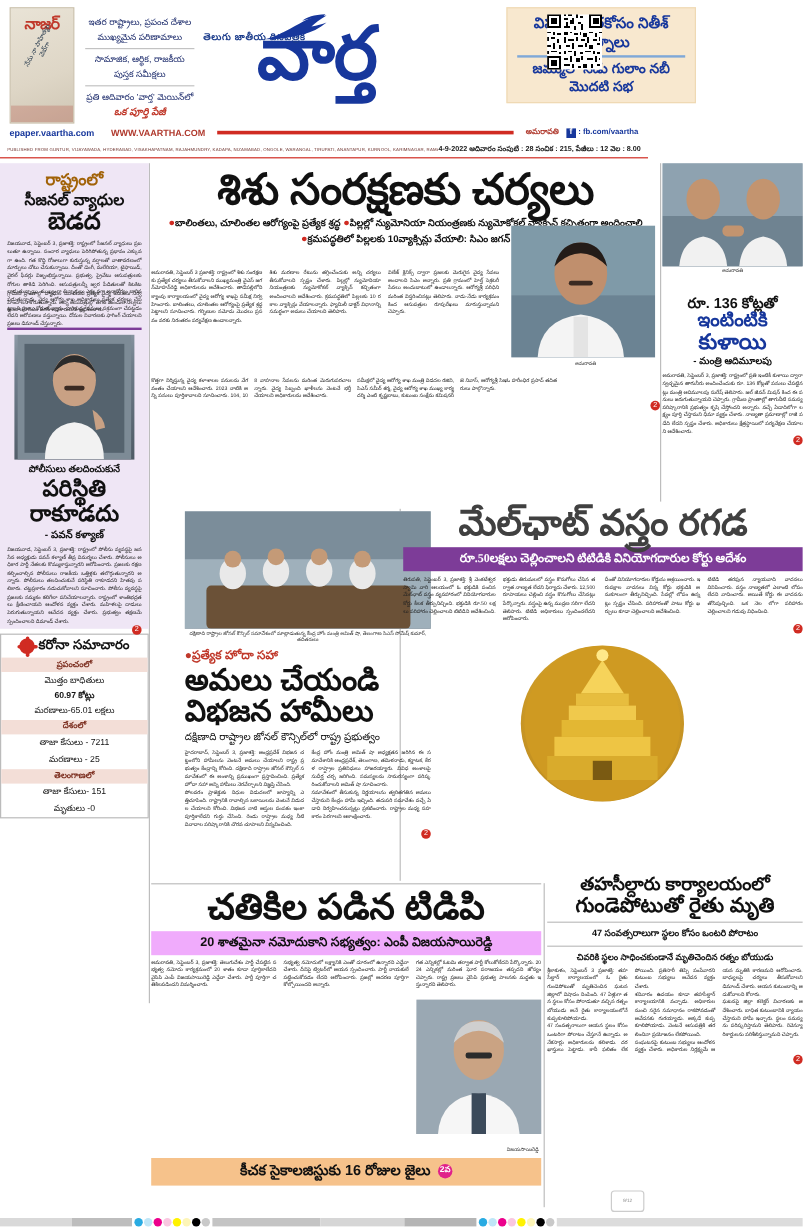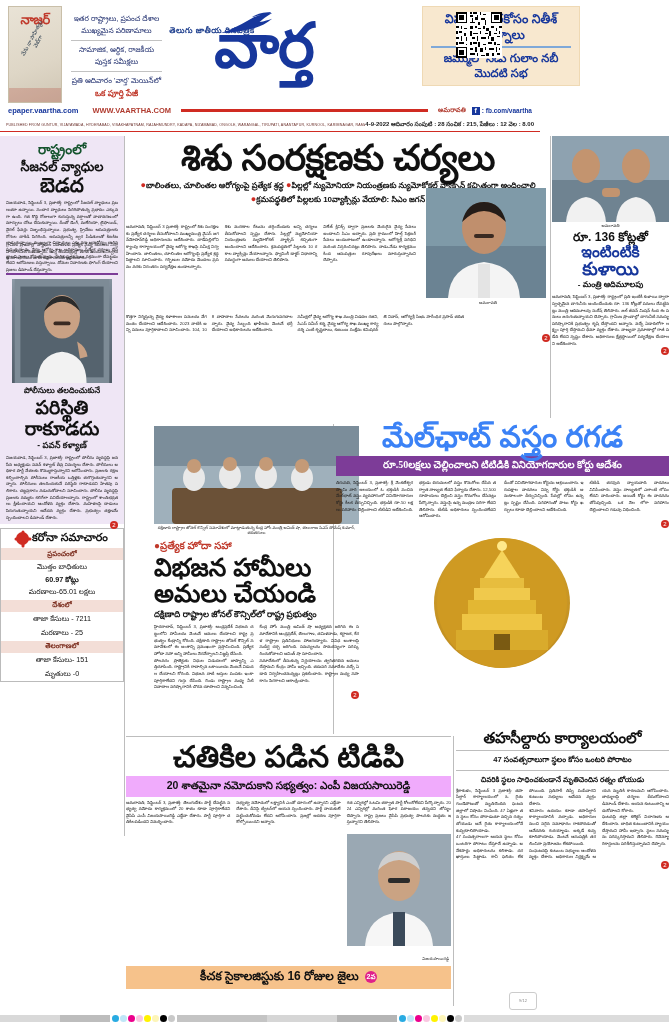--- a/index.html
+++ b/index.html
@@ -10,21 +10,21 @@
   
   .masthead{position:relative;height:118px;padding:6px 8px 0 8px;box-sizing:border-box;display:flex;align-items:flex-start;}
   .promo-left{width:160px;display:flex;gap:3px;height:100px;}
   .promo-book{width:52px;height:95px;background:linear-gradient(160deg,#e9e3d6 0%,#ded6c6 60%,#cfc6b4 100%);border:1px solid #c9bfa9;position:relative;overflow:hidden;}
   .promo-book .bk-title{position:absolute;top:6px;left:4px;width:44px;text-align:center;font-size:13px;font-weight:bold;color:#c0392b;letter-spacing:-.5px;line-height:1;}
   .promo-book .bk-sub{position:absolute;top:26px;left:2px;width:48px;font-size:5.5px;color:#2c3e50;transform:rotate(-62deg);transform-origin:center;line-height:1.25;text-align:center;}
   .promo-book .bk-strip{position:absolute;bottom:0;left:0;right:0;height:14px;background:#b03a2e;opacity:.25;}
   .promo-text{flex:1;display:flex;flex-direction:column;justify-content:center;gap:2px;padding-top:2px;}
   .promo-line{font-size:7.4px;text-align:center;color:#1b2a6b;line-height:1.35;font-weight:normal;}
   .promo-rule{height:1px;background:#c2c2c2;margin:2px 6px;}
-  .promo-accent{font-size:8.4px;text-align:center;color:#c0392b;font-weight:bold;}
+  .promo-accent{font-size:8.4px;text-align:center;color:#c0392b;font-weight:bold;font-style:italic;}
 
   .nameplate{flex:1;display:flex;flex-direction:column;align-items:center;justify-content:flex-start;position:relative;padding-top:4px;}
   .np-tag{font-size:8px;color:#1b3c8c;letter-spacing:.5px;margin-bottom:-2px;position:relative;left:-52px;top:16px;font-weight:bold;}
   .np-title{font-size:62px;font-weight:bold;color:#17379c;line-height:.9;letter-spacing:-1px;font-family:"Liberation Serif",serif;}
   .np-bird{position:absolute;right:84px;top:4px;width:58px;height:30px;}
 
   .promo-right{width:168px;margin-left:4px;}
   .qr{width:46px;height:46px;position:absolute;left:456px;top:12px;}
   .flash{margin-left:58px;background:#f8e8cf;border:1px solid #efd9b4;padding:5px 4px 4px 4px;box-sizing:border-box;width:158px;}
   .flash-h{font-size:12.5px;font-weight:bold;color:#17379c;text-align:center;line-height:1.25;}
@@ -46,42 +46,42 @@
   .body-grid{position:relative;}
   .col-left{position:absolute;left:0;top:0;width:124px;}
   .col-main{position:absolute;left:126px;top:0;width:543px;}
 
   .sep-v{position:absolute;width:1px;background:#bdbdbd;}
   .sep-h{height:1px;background:#bdbdbd;margin:4px 0;}
   .rule-purple{height:2px;background:#7d3c98;}
 
   
   .lav{background:#efe6f5;padding:6px 6px 8px 6px;box-sizing:border-box;}
-  .lav-h1{font-size:13.5px;font-weight:bold;color:#14532d;text-align:center;line-height:1.15;}
+  .lav-h1{font-size:13.5px;font-weight:bold;color:#a16207;text-align:center;line-height:1.15;}
   .lav-h2{font-size:13px;font-weight:bold;color:#111;text-align:center;line-height:1.15;margin-top:2px;}
   .lav-h3{font-size:20px;font-weight:bold;color:#111;text-align:center;line-height:1.05;margin-top:1px;}
 
   .bodytext{font-size:4.3px;line-height:1.55;color:#222;text-align:justify;word-break:break-all;}
   .moreArrow{display:inline-flex;align-items:center;gap:2px;font-size:5px;color:#444;float:right;}
   .arrowdot{display:inline-block;width:8px;height:8px;border-radius:50%;background:#d02b22;color:#fff;font-size:6px;line-height:8px;text-align:center;}
 
   
   .photo{position:relative;overflow:hidden;background:#cfd6dd;}
   .cap{font-size:4.2px;color:#333;text-align:center;padding:1px 2px;line-height:1.3;}
 
   
   .mainhead{font-size:36px;font-weight:bold;text-align:center;color:#111;line-height:1;letter-spacing:-.5px;margin:4px 0 3px 0;}
   .bullets{font-size:8px;text-align:center;color:#111;line-height:1.5;font-weight:600;}
   .bullets .bdot{color:#d02b22;font-size:9px;}
 
   .kicker-band{background:#f0abfc;padding:3px 16px;box-sizing:border-box;text-align:center;font-size:10.5px;font-weight:bold;color:#111;}
   .kicker-purple{background:#7d3c98;color:#fff;padding:3px 4px;box-sizing:border-box;text-align:center;font-size:10px;font-weight:bold;}
   .kicker-orange{background:#f6c28b;padding:3px 4px;box-sizing:border-box;text-align:center;font-size:12px;font-weight:bold;color:#111;}
 
-  .bluehead{font-size:30px;font-weight:bold;color:#3b82f6;text-align:center;line-height:1;}
+  .bluehead{font-size:30px;font-weight:bold;color:#404040;text-align:center;line-height:1;}
   .blackhead{font-size:27px;font-weight:bold;color:#111;text-align:center;line-height:1.05;}
   .redsmall{font-size:9px;font-weight:bold;color:#111;text-align:center;}
 
   .cols2{column-count:2;column-gap:6px;}
   .cols3{column-count:3;column-gap:6px;}
   .cols5{column-count:5;column-gap:5px;}
 
   
   .corona{border:1px solid #bbb;margin-top:4px;background:#fff;}
   .corona-hd{display:flex;align-items:center;justify-content:center;gap:3px;padding:2px 0;}
@@ -352,21 +352,21 @@
             <rect width="117" height="86" fill="#8ea2b0"></rect>
             <rect x="0" y="44" width="117" height="42" fill="#6f8391"></rect>
             <ellipse cx="34" cy="30" rx="14" ry="17" fill="#c3946f"></ellipse>
             <ellipse cx="84" cy="30" rx="14" ry="17" fill="#c3946f"></ellipse>
             <path d="M14 86 q2 -22 20 -25 q18 3 20 25z" fill="#f1f1f1"></path>
             <path d="M64 86 q2 -22 20 -25 q18 3 20 25z" fill="#f1f1f1"></path>
             <rect x="50" y="52" width="18" height="9" rx="4" fill="#c3946f"></rect>
           </svg>
         </div>
         <div class="cap">అమరావతి</div>
-        <div class="blackhead" style="font-size:12px;margin-top:2px;">రూ. 136 కోట్లతో</div>
+        <div class="blackhead" style="font-size:12px;margin-top:18px;">రూ. 136 కోట్లతో</div>
         <div class="blackhead" style="font-size:15.5px;color:#17379c;">ఇంటింటికి</div>
         <div class="blackhead" style="font-size:18px;color:#17379c;">కుళాయి</div>
         <div class="redsmall" style="font-size:8px;margin-top:1px;">- మంత్రి ఆదిమూలపు</div>
         <div class="bodytext" style="margin-top:3px;">అమరావతి, సెప్టెంబర్ 3, ప్రజాశక్తి: రాష్ట్రంలో ప్రతి ఇంటికీ కుళాయి ద్వారా స్వచ్ఛమైన తాగునీరు అందించేందుకు రూ. 136 కోట్లతో పనులు చేపట్టినట్లు మంత్రి ఆదిమూలపు సురేష్ తెలిపారు. జల్ జీవన్ మిషన్ కింద ఈ పనులు జరుగుతున్నాయని చెప్పారు. గ్రామీణ ప్రాంతాల్లో తాగునీటి సమస్య పరిష్కారానికి ప్రభుత్వం కృషి చేస్తోందని అన్నారు. వచ్చే ఏడాదిలోగా లక్ష్యం పూర్తి చేస్తామని ధీమా వ్యక్తం చేశారు. నాణ్యతా ప్రమాణాల్లో రాజీ పడేది లేదని స్పష్టం చేశారు. అధికారులు క్షేత్రస్థాయిలో పర్యవేక్షణ చేయాలని ఆదేశించారు.</div>
         <div class="moreArrow">
             <span class="arrowdot">2</span>
           </div>
       </div>
 
       <div style="position:absolute;left:0;top:290px;width:205px;padding-left:28px;">
@@ -386,23 +386,23 @@
                 <circle cx="76" cy="38" r="7"></circle>
               <circle cx="112" cy="38" r="7"></circle>
                 <circle cx="148" cy="40" r="7"></circle>
             </g>
           </svg>
         </div>
         <div class="cap">దక్షిణాది రాష్ట్రాల జోనల్ కౌన్సిల్ సమావేశంలో మాట్లాడుతున్న కేంద్ర హోం మంత్రి అమిత్ షా, తెలంగాణ సిఎస్ సోమేష్ కుమార్, తదితరులు</div>
         <div class="redsmall" style="color:#c0392b;font-size:10px;margin-top:3px;text-align:left;">
           <span class="bdot">●</span><span>ప్రత్యేక హోదా సహా</span>
         </div>
+        <div class="blackhead" style="font-size:25px;text-align:left;">అమలు చేయండి</div>
         <div class="blackhead" style="font-size:25px;text-align:left;">విభజన హామీలు</div>
-        <div class="blackhead" style="font-size:25px;text-align:left;">అమలు చేయండి</div>
-        <div style="font-size:8.5px;font-weight:bold;margin-top:3px;">దక్షిణాది రాష్ట్రాల జోనల్ కౌన్సిల్‌లో రాష్ట్ర ప్రభుత్వం</div>
+        <div style="font-size:8.5px;font-weight:normal;margin-top:3px;">దక్షిణాది రాష్ట్రాల జోనల్ కౌన్సిల్‌లో రాష్ట్ర ప్రభుత్వం</div>
         <div class="cols2" style="margin-top:3px;">
           <div class="bodytext">హైదరాబాద్, సెప్టెంబర్ 3, ప్రజాశక్తి: ఆంధ్రప్రదేశ్ విభజన చట్టంలోని హామీలను వెంటనే అమలు చేయాలని రాష్ట్ర ప్రభుత్వం కేంద్రాన్ని కోరింది. దక్షిణాది రాష్ట్రాల జోనల్ కౌన్సిల్ సమావేశంలో ఈ అంశాన్ని ప్రముఖంగా ప్రస్తావించింది. ప్రత్యేక హోదా సహా అన్ని హామీలు నెరవేర్చాలని విజ్ఞప్తి చేసింది.</div>
           <div class="bodytext">పోలవరం ప్రాజెక్టుకు నిధుల విడుదలలో జాప్యాన్ని ఎత్తిచూపింది. రాష్ట్రానికి రావాల్సిన బకాయిలను వెంటనే విడుదల చేయాలని కోరింది. విభజన నాటి ఆస్తుల పంపకం ఇంకా పూర్తికాలేదని గుర్తు చేసింది. రెండు రాష్ట్రాల మధ్య నీటి వివాదాల పరిష్కారానికి చొరవ చూపాలని విన్నవించింది.</div>
           <div class="bodytext">కేంద్ర హోం మంత్రి అమిత్ షా అధ్యక్షతన జరిగిన ఈ సమావేశానికి ఆంధ్రప్రదేశ్, తెలంగాణ, తమిళనాడు, కర్ణాటక, కేరళ రాష్ట్రాల ప్రతినిధులు హాజరయ్యారు. వివిధ అంశాలపై సుదీర్ఘ చర్చ జరిగింది. సమస్యలను సామరస్యంగా పరిష్కరించుకోవాలని అమిత్ షా సూచించారు.</div>
           <div class="bodytext">సమావేశంలో తీసుకున్న నిర్ణయాలను త్వరితగతిన అమలు చేస్తామని కేంద్రం హామీ ఇచ్చింది. తదుపరి సమావేశం వచ్చే ఏడాది నిర్వహించనున్నట్లు ప్రకటించారు. రాష్ట్రాల మధ్య సహకారం పెరగాలని ఆకాంక్షించారు.</div>
         </div>
         <div class="moreArrow">
             <span class="arrowdot">2</span>
           </div>
       </div>
@@ -463,20 +463,21 @@
         </div>
         <div class="cap" style="text-align:right;">విజయసాయిరెడ్డి</div>
         <div class="kicker-orange" style="margin-top:4px;position:relative;">
           <span>కీచక సైకాలజిస్టుకు 16 రోజుల జైలు</span>
           <span style="display:inline-block;width:12px;height:12px;border-radius:50%;background:#e0218a;color:#fff;font-size:7px;line-height:12px;text-align:center;vertical-align:middle;margin-left:3px;">2వ</span>
         </div>
       </div>
 
       <div style="position:absolute;left:330px;top:594px;width:213px;">
         <div class="blackhead" style="font-size:15px;">తహసీల్దారు కార్యాలయంలో</div>
+        <div class="blackhead" style="font-size:17px;">గుండెపోటుతో రైతు మృతి</div>
         <div class="sep-h"></div>
         <div style="font-size:7.6px;font-weight:bold;text-align:center;">47 సంవత్సరాలుగా స్థలం కోసం ఒంటరి పోరాటం</div>
         <div class="sep-h"></div>
         <div style="font-size:7.2px;font-weight:bold;text-align:center;">చివరికి స్థలం సాధించకుండానే మృతిచెందిన రత్నం బోయుడు</div>
         <div class="cols3" style="margin-top:3px;">
           <div class="bodytext">శ్రీకాకుళం, సెప్టెంబర్ 3 ప్రజాశక్తి: తహసీల్దార్ కార్యాలయంలో ఓ రైతు గుండెపోటుతో మృతిచెందిన ఘటన జిల్లాలో విషాదం నింపింది. 47 ఏళ్లుగా తన స్థలం కోసం పోరాడుతూ వచ్చిన రత్నం బోయుడు అనే రైతు కార్యాలయంలోనే కుప్పకూలిపోయాడు.</div>
           <div class="bodytext">47 సంవత్సరాలుగా ఆయన స్థలం కోసం ఒంటరిగా పోరాటం చేస్తూనే ఉన్నాడు. అనేకసార్లు అధికారులను కలిశాడు. దరఖాస్తులు పెట్టాడు. కానీ ఫలితం లేకపోయింది. ప్రతిసారీ తిప్పి పంపేవారని కుటుంబ సభ్యులు ఆవేదన వ్యక్తం చేశారు.</div>
           <div class="bodytext">శనివారం ఉదయం కూడా తహసీల్దార్ కార్యాలయానికి వచ్చాడు. అధికారుల నుంచి సరైన సమాధానం రాకపోవడంతో ఆవేదనకు గురయ్యాడు. అక్కడే కుప్పకూలిపోయాడు. వెంటనే ఆసుపత్రికి తరలించినా ప్రయోజనం లేకపోయింది.</div>
           <div class="bodytext">సంఘటనపై కుటుంబ సభ్యులు ఆందోళన వ్యక్తం చేశారు. అధికారుల నిర్లక్ష్యమే ఆయన మృతికి కారణమని ఆరోపించారు. బాధ్యులపై చర్యలు తీసుకోవాలని డిమాండ్ చేశారు. ఆయన కుటుంబాన్ని ఆదుకోవాలని కోరారు.</div>
           <div class="bodytext">ఘటనపై జిల్లా కలెక్టర్ విచారణకు ఆదేశించారు. బాధిత కుటుంబానికి న్యాయం చేస్తామని హామీ ఇచ్చారు. స్థలం సమస్యను పరిష్కరిస్తామని తెలిపారు. రెవెన్యూ రికార్డులను పరిశీలిస్తున్నామని చెప్పారు.</div>

